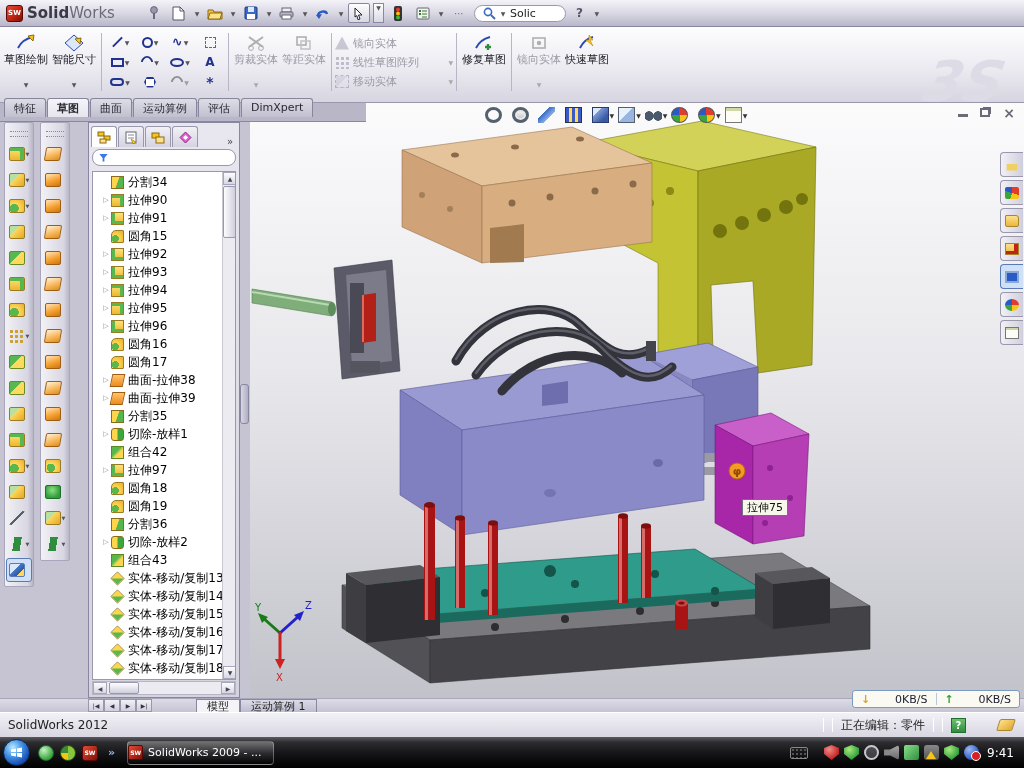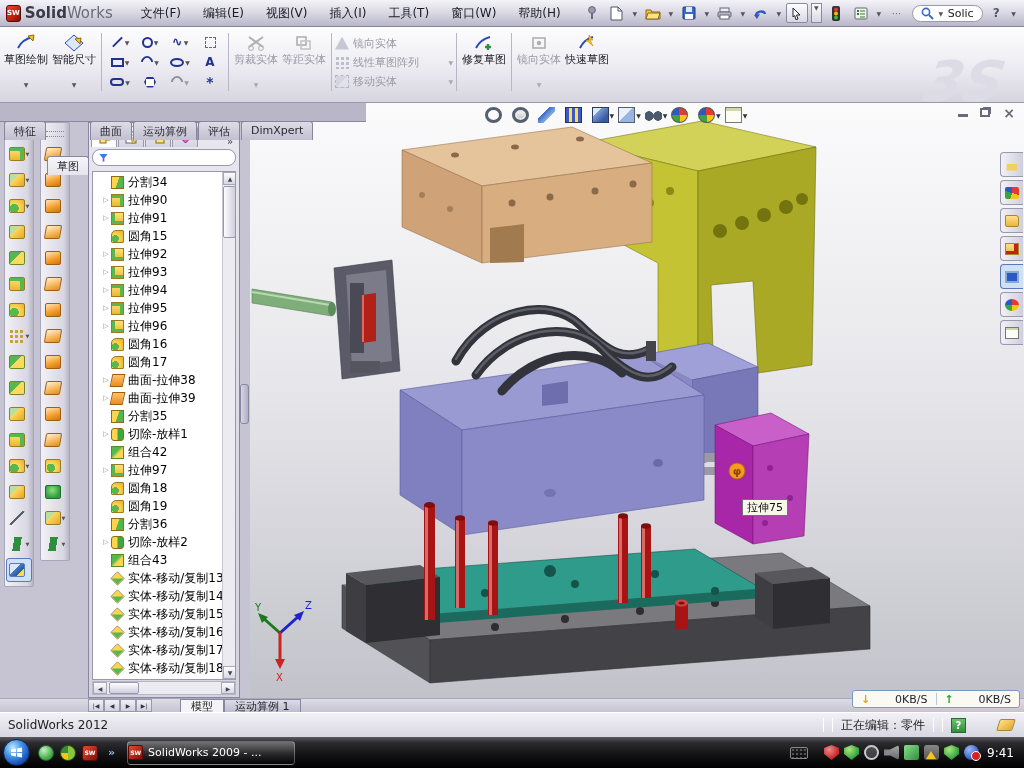--- a/index.html
+++ b/index.html
@@ -65,24 +65,24 @@
   #stackgroup { display:flex; flex-direction:column; justify-content:center; gap:2px; width:118px; flex:none; z-index:1;}
   .stackrow { display:flex; align-items:center; gap:4px; height:17px; color:#9b9aa6; font-size:11px; white-space:nowrap;}
   .stackrow .sic { flex:none; width:14px; height:13px; opacity:.5; }
   .stackrow .sar { font-size:6px; color:#aaa; margin-left:auto; }
   .sic-warn { clip-path:polygon(50% 0,100% 100%,0 100%); background:#9a9ab0; }
   .sic-grid { background:radial-gradient(circle 1.5px, #8a8aa0 1.4px, transparent 1.6px); background-size:5px 5px; }
   .sic-move { border:1px dashed #8a8aa0; background:linear-gradient(135deg,#c8c8d4 50%,transparent 50%); }
 
   
   #tabstrip-bg { position:absolute; left:0; top:103px; width:366px; height:19px; background:#b9b7c7; border-bottom:1px solid #8886a0; z-index:6; }
-  #tabstrip { position:absolute; left:4px; top:121px; height:19px; display:flex; gap:1px; z-index:7; }
+  #tabstrip { position:absolute; left:4px; top:98px; height:19px; display:flex; gap:1px; z-index:7; }
   .rtab { padding:2px 9px 2px; font-size:11px; color:#2a2a33; background:linear-gradient(#dddce6,#c2c0d0);
     border:1px solid #88869c; border-bottom:none; border-radius:3px 3px 0 0; white-space:nowrap; }
-  .rtab.active { background:linear-gradient(#f6f5fa,#e6e5ee); font-weight:normal; position:relative; top:0; height:19px;margin-top:35px; }
+  .rtab.active { background:linear-gradient(#f6f5fa,#e6e5ee); font-weight:bold; position:relative; top:0; height:19px; }
   #doc-ctrl { position:absolute; right:8px; top:106px; display:flex; gap:12px; z-index:8; color:#6a6a78; align-items:center;}
 
   
   #lt-wrap { position:absolute; left:0; top:122px; width:86px; height:576px; }
   .lt { position:absolute; top:0; width:30px; background:linear-gradient(90deg,#f2f1f6,#d8d7e2 80%,#b8b6c6);
     border:1px solid #a8a6ba; border-radius:2px; padding:8px 0 4px 0; display:flex; flex-direction:column; align-items:center; gap:2px;}
   .lt::before { content:""; width:18px; height:4px; border-top:1px dotted #8886a0; border-bottom:1px dotted #8886a0; margin-bottom:3px; }
   #lt1 { left:4px; }
   #lt2 { left:40px; }
   .ltbtn { width:26px; height:24px; display:flex; align-items:center; justify-content:center; gap:1px; }
@@ -175,21 +175,21 @@
   .rp-foldersw { background:linear-gradient(#ffe08a,#e8b83e); border:1px solid #a8862a; box-shadow:inset -4px -3px 0 #c22313; }
   .rp-monitor { background:#2a5ac5; border:2px solid #88a8d8; }
   .rp-ball { border-radius:50%; background:conic-gradient(#e33b2e 0 25%,#f5c518 0 50%,#3aa53a 0 75%,#2a5ac5 0); }
   .rp-page { background:#fdfdf5; border:1px solid #777; box-shadow:inset 0 2px 0 #c8d8a8; }
 
   
   #bottomtabs { position:absolute; left:0; top:698px; width:1024px; height:14px; background:linear-gradient(#dcdbe6,#c6c4d2);
     border-top:1px solid #a8a6ba; display:flex; align-items:flex-end; z-index:20;}
   .navbtn { width:16px; height:13px; background:linear-gradient(#f2f1f6,#cfcedd); border:1px solid #9a98ac; font-size:6px;
     display:flex; align-items:center; justify-content:center; color:#334; flex:none;}
-  #btabs { display:flex; margin-left:0;padding-left:28px; }
+  #btabs { display:flex; margin-left:16px;padding-left:28px; }
   .btab { padding:0 10px; height:13px; font-size:11px; line-height:13px; color:#222; background:linear-gradient(#dcdbe6,#bebcd0);
     border:1px solid #8886a0; border-bottom:none; white-space:nowrap;}
   .btab.active { background:#f4f3f8; }
 
   
   #statusbar { position:absolute; left:0; top:712px; width:1024px; height:25px;
     background:linear-gradient(#f2f1f6,#d8d7e2); border-top:1px solid #fff; display:flex; align-items:center; z-index:20; }
   #sb-left { margin-left:8px; color:#222; }
   #sb-right { margin-left:auto; display:flex; align-items:center; gap:8px; margin-right:10px; }
   .sb-sep { width:1px; height:14px; background:#b0aec0; border-right:1px solid #fff; }
@@ -203,21 +203,21 @@
     background:linear-gradient(180deg,#5a5a5f 0%,#2c2c30 18%,#141416 55%,#000 100%); display:flex; align-items:center; z-index:50; }
   #startorb { width:27px; height:27px; border-radius:50%; margin:0 8px 0 3px; flex:none;
     background:radial-gradient(circle at 35% 30%,#bfe8ff 0%,#4a9ae8 35%,#1a52b8 70%,#0a2a70 100%); border:1px solid #0a2a55;
     display:flex; align-items:center; justify-content:center; }
   #ql { display:flex; align-items:center; gap:6px; margin-right:10px; }
   .qlic { width:16px; height:16px; border-radius:3px; }
   .ql-msgr { border-radius:50%; background:radial-gradient(circle at 35% 30%,#c8f0c8,#3aa53a 70%); border:1px solid #1e6e2e;}
   .ql-ball { border-radius:50%; background:conic-gradient(#8ac53a 0 50%,#f5c518 0 75%,#3a8a3a 0); border:1px solid #2a5a1a;}
   .ql-sw { background:linear-gradient(135deg,#e64a33,#7e0f06); border:1px solid #5a0a06; color:#fff; font-size:6px; font-weight:bold; display:flex; align-items:center; justify-content:center;}
   .ql-more { color:#9ab8e8; font-size:11px; font-weight:bold; }
-  .taskbtn { height:24px; width:168px; margin-right:6px; border-radius:4px; display:flex; align-items:center; gap:5px; padding:0 0;
+  .taskbtn { height:24px; width:147px; margin-right:6px; border-radius:4px; display:flex; align-items:center; gap:5px; padding:0 0;
     background:linear-gradient(180deg,rgba(255,255,255,.18),rgba(255,255,255,.04) 50%,rgba(0,0,0,.2)); border:1px solid rgba(255,255,255,.3);
     color:#fff; font-size:11px; white-space:nowrap; overflow:hidden; }
   .taskbtn.active { background:linear-gradient(180deg,rgba(255,255,255,.32),rgba(255,255,255,.1) 50%,rgba(0,0,0,.25)); }
   .taskbtn .tbic { width:15px; height:15px; flex:none; border-radius:2px; }
   .tbic-sw { background:linear-gradient(135deg,#e64a33,#7e0f06); border:1px solid #5a0a06; color:#fff; font-size:6px; font-weight:bold; display:flex; align-items:center; justify-content:center;}
   .tbic-paint { background:linear-gradient(135deg,#e8e0d0 40%,#b05a2a 40%,#6a3010 80%); border:1px solid #444; }
   .tasklabel { overflow:hidden; text-overflow:ellipsis; }
   #tray { margin-left:auto; display:flex; align-items:center; gap:5px; margin-right:8px; }
   .kbd { width:18px; height:12px; background:linear-gradient(#f8f8f8,#c8c8c8); border:1px solid #888; border-radius:2px;
     background-image:radial-gradient(circle 1px,#555 .8px,transparent 1px); background-size:4px 4px; }
@@ -449,30 +449,20 @@
         <span class="har">▼</span>
       </div>
     </div>
 </div>
 
 <div id="tooltip" style="left:742px; top:499px;">拉伸75</div>
 
 <div id="titlebar">
   <div class="swcube">SW</div>
   <div class="apptitle"><b>Solid</b><span class="w">Works</span></div>
-  <div id="menubar">
-
-  <span class="menu-item">文件(F)</span>
-      <span class="menu-item">编辑(E)</span>
-      <span class="menu-item">视图(V)</span>
-      <span class="menu-item">插入(I)</span>
-      <span class="menu-item">工具(T)</span>
-      <span class="menu-item">窗口(W)</span>
-      <span class="menu-item">帮助(H)</span>
-    </div>
   <div id="tb-std">
     <span class="tbtn">
         <svg width="12" height="14">
           <circle cx="6" cy="4" r="3.4" fill="#9a98ac" stroke="#6a687c"></circle>
           <line x1="6" y1="7" x2="6" y2="13" stroke="#6a687c" stroke-width="2"></line>
         </svg>
       </span>
     <span class="tbtn">
         <svg width="13" height="15">
           <polygon points="1,1 8,1 12,5 12,14 1,14" fill="#fff" stroke="#556"></polygon>

